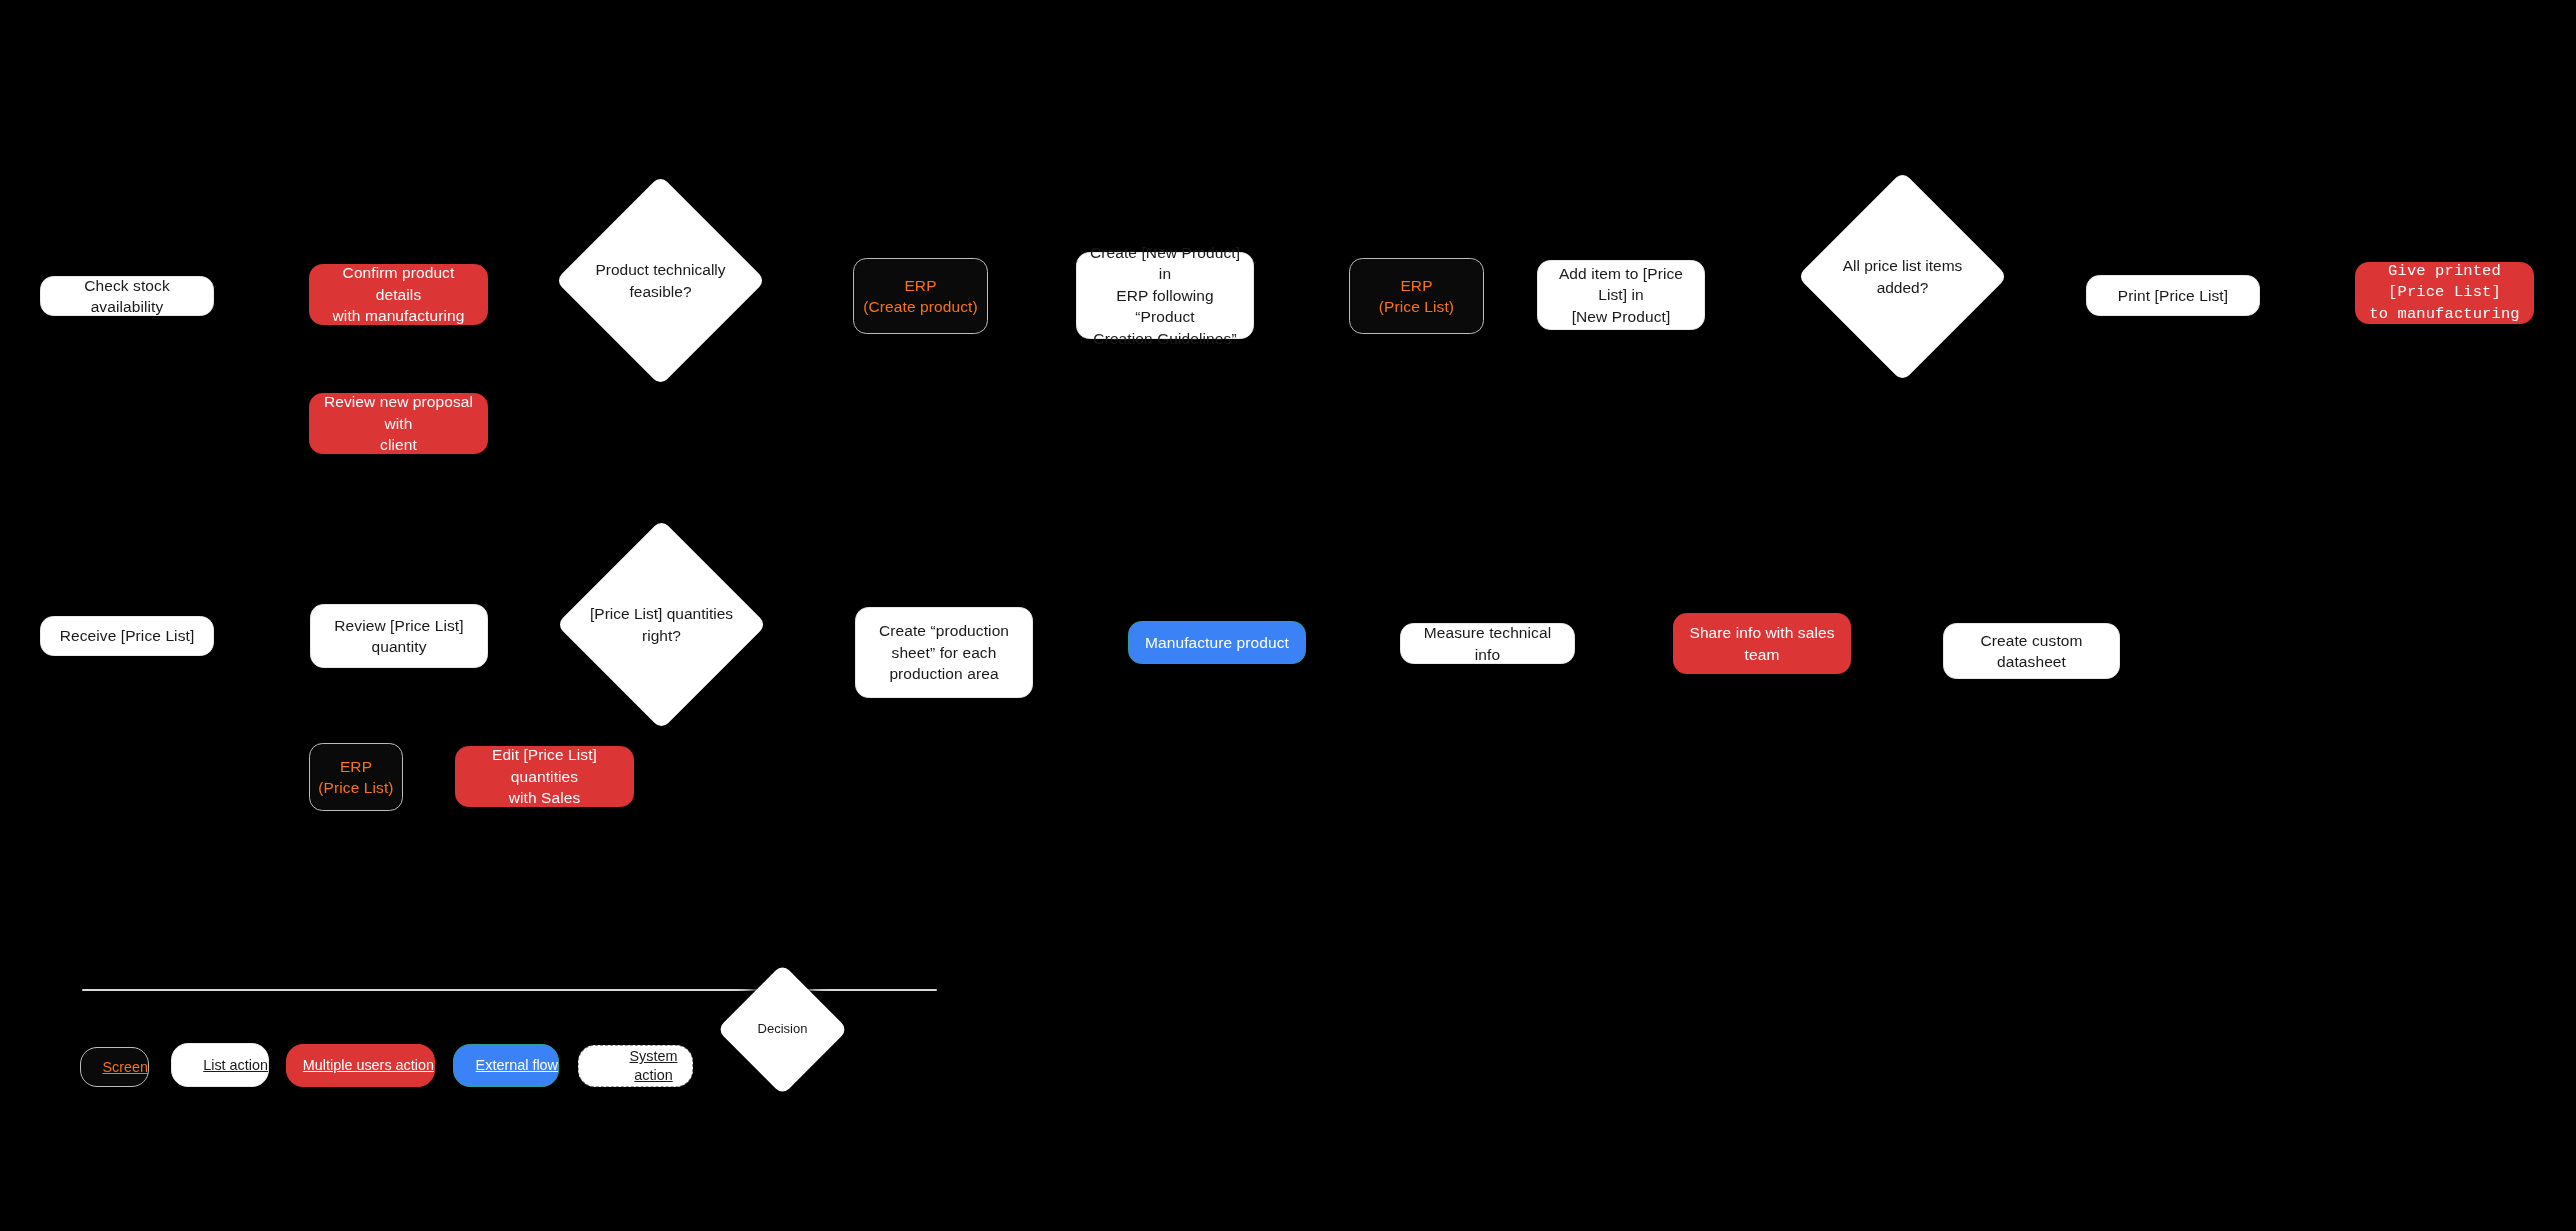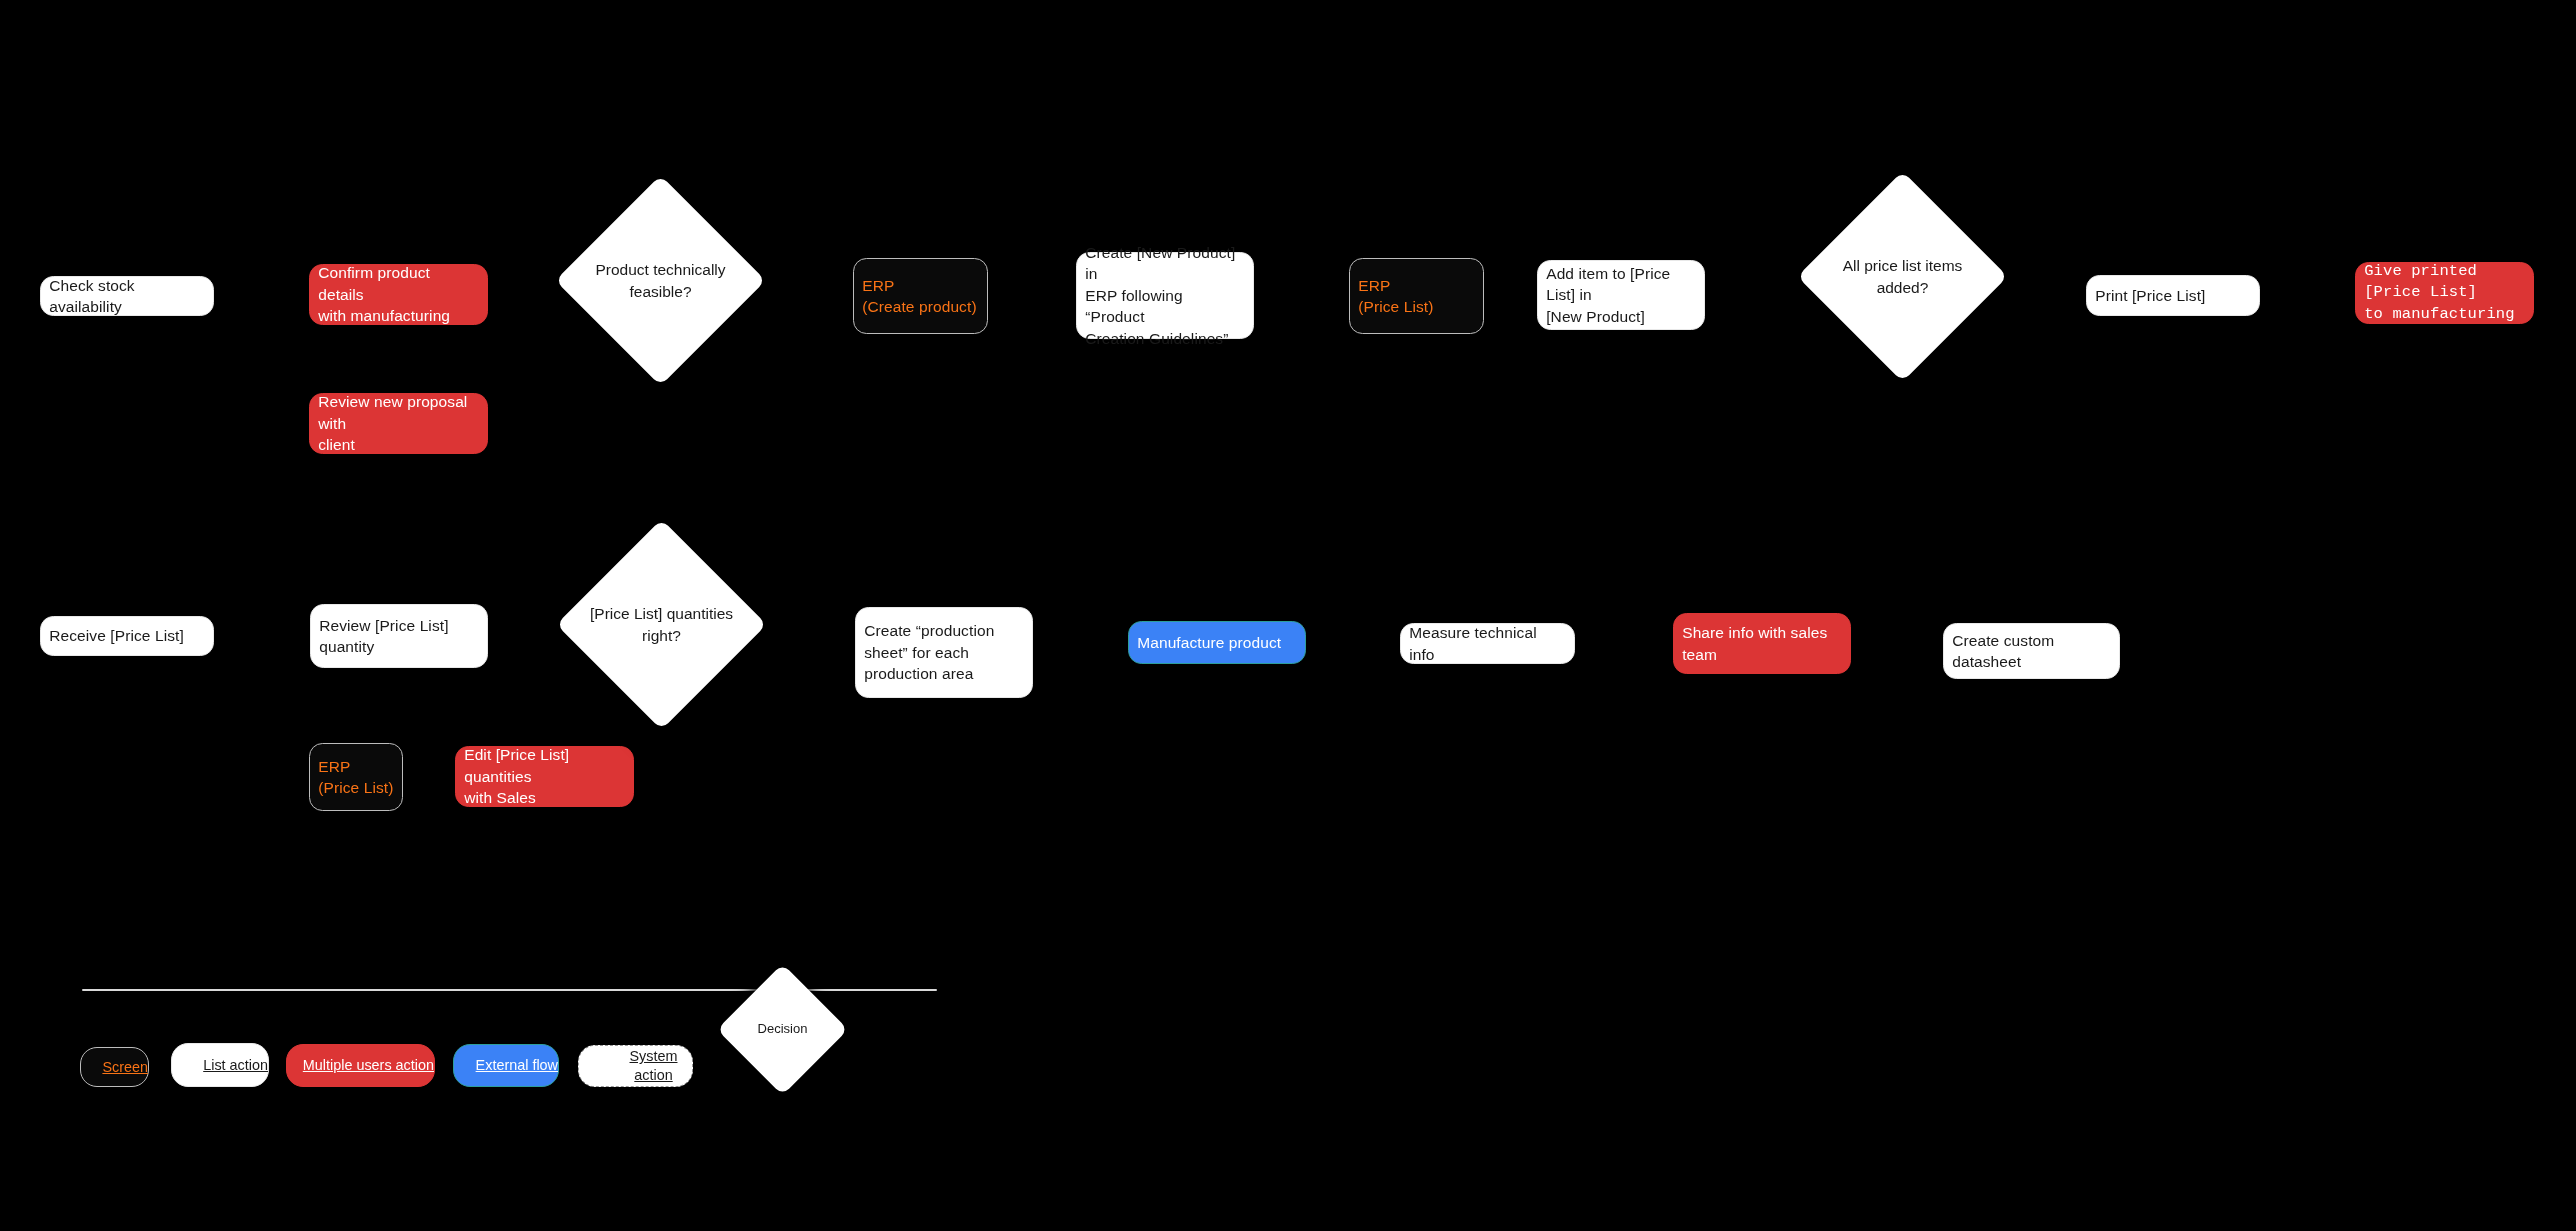--- a/index.html
+++ b/index.html
@@ -9,21 +9,21 @@
     font-family:"Liberation Sans","DejaVu Sans",sans-serif;
     -webkit-font-smoothing:antialiased;
   }
   #canvas{position:absolute;inset:0;background:#000000;}
 
   
   .node{
     position:absolute;
     box-sizing:border-box;
     display:flex;align-items:center;justify-content:center;
-    text-align:left;
+    text-align:center;
     border-radius:13.4px;
     padding:5.2px 8.2px;
     line-height:1.38;
     letter-spacing:0.1px;
     filter:drop-shadow(0 7.2px 8.2px rgba(0,0,0,.95))
            drop-shadow(0 2.1px 3.1px rgba(0,0,0,.9));
     box-shadow:0 7.2px 11.3px -3.1px rgba(0,0,0,.95), 0 3.1px 5.2px rgba(0,0,0,.85);
   }
   .node .txt{display:block;width:100%;white-space:pre-line;}
 

